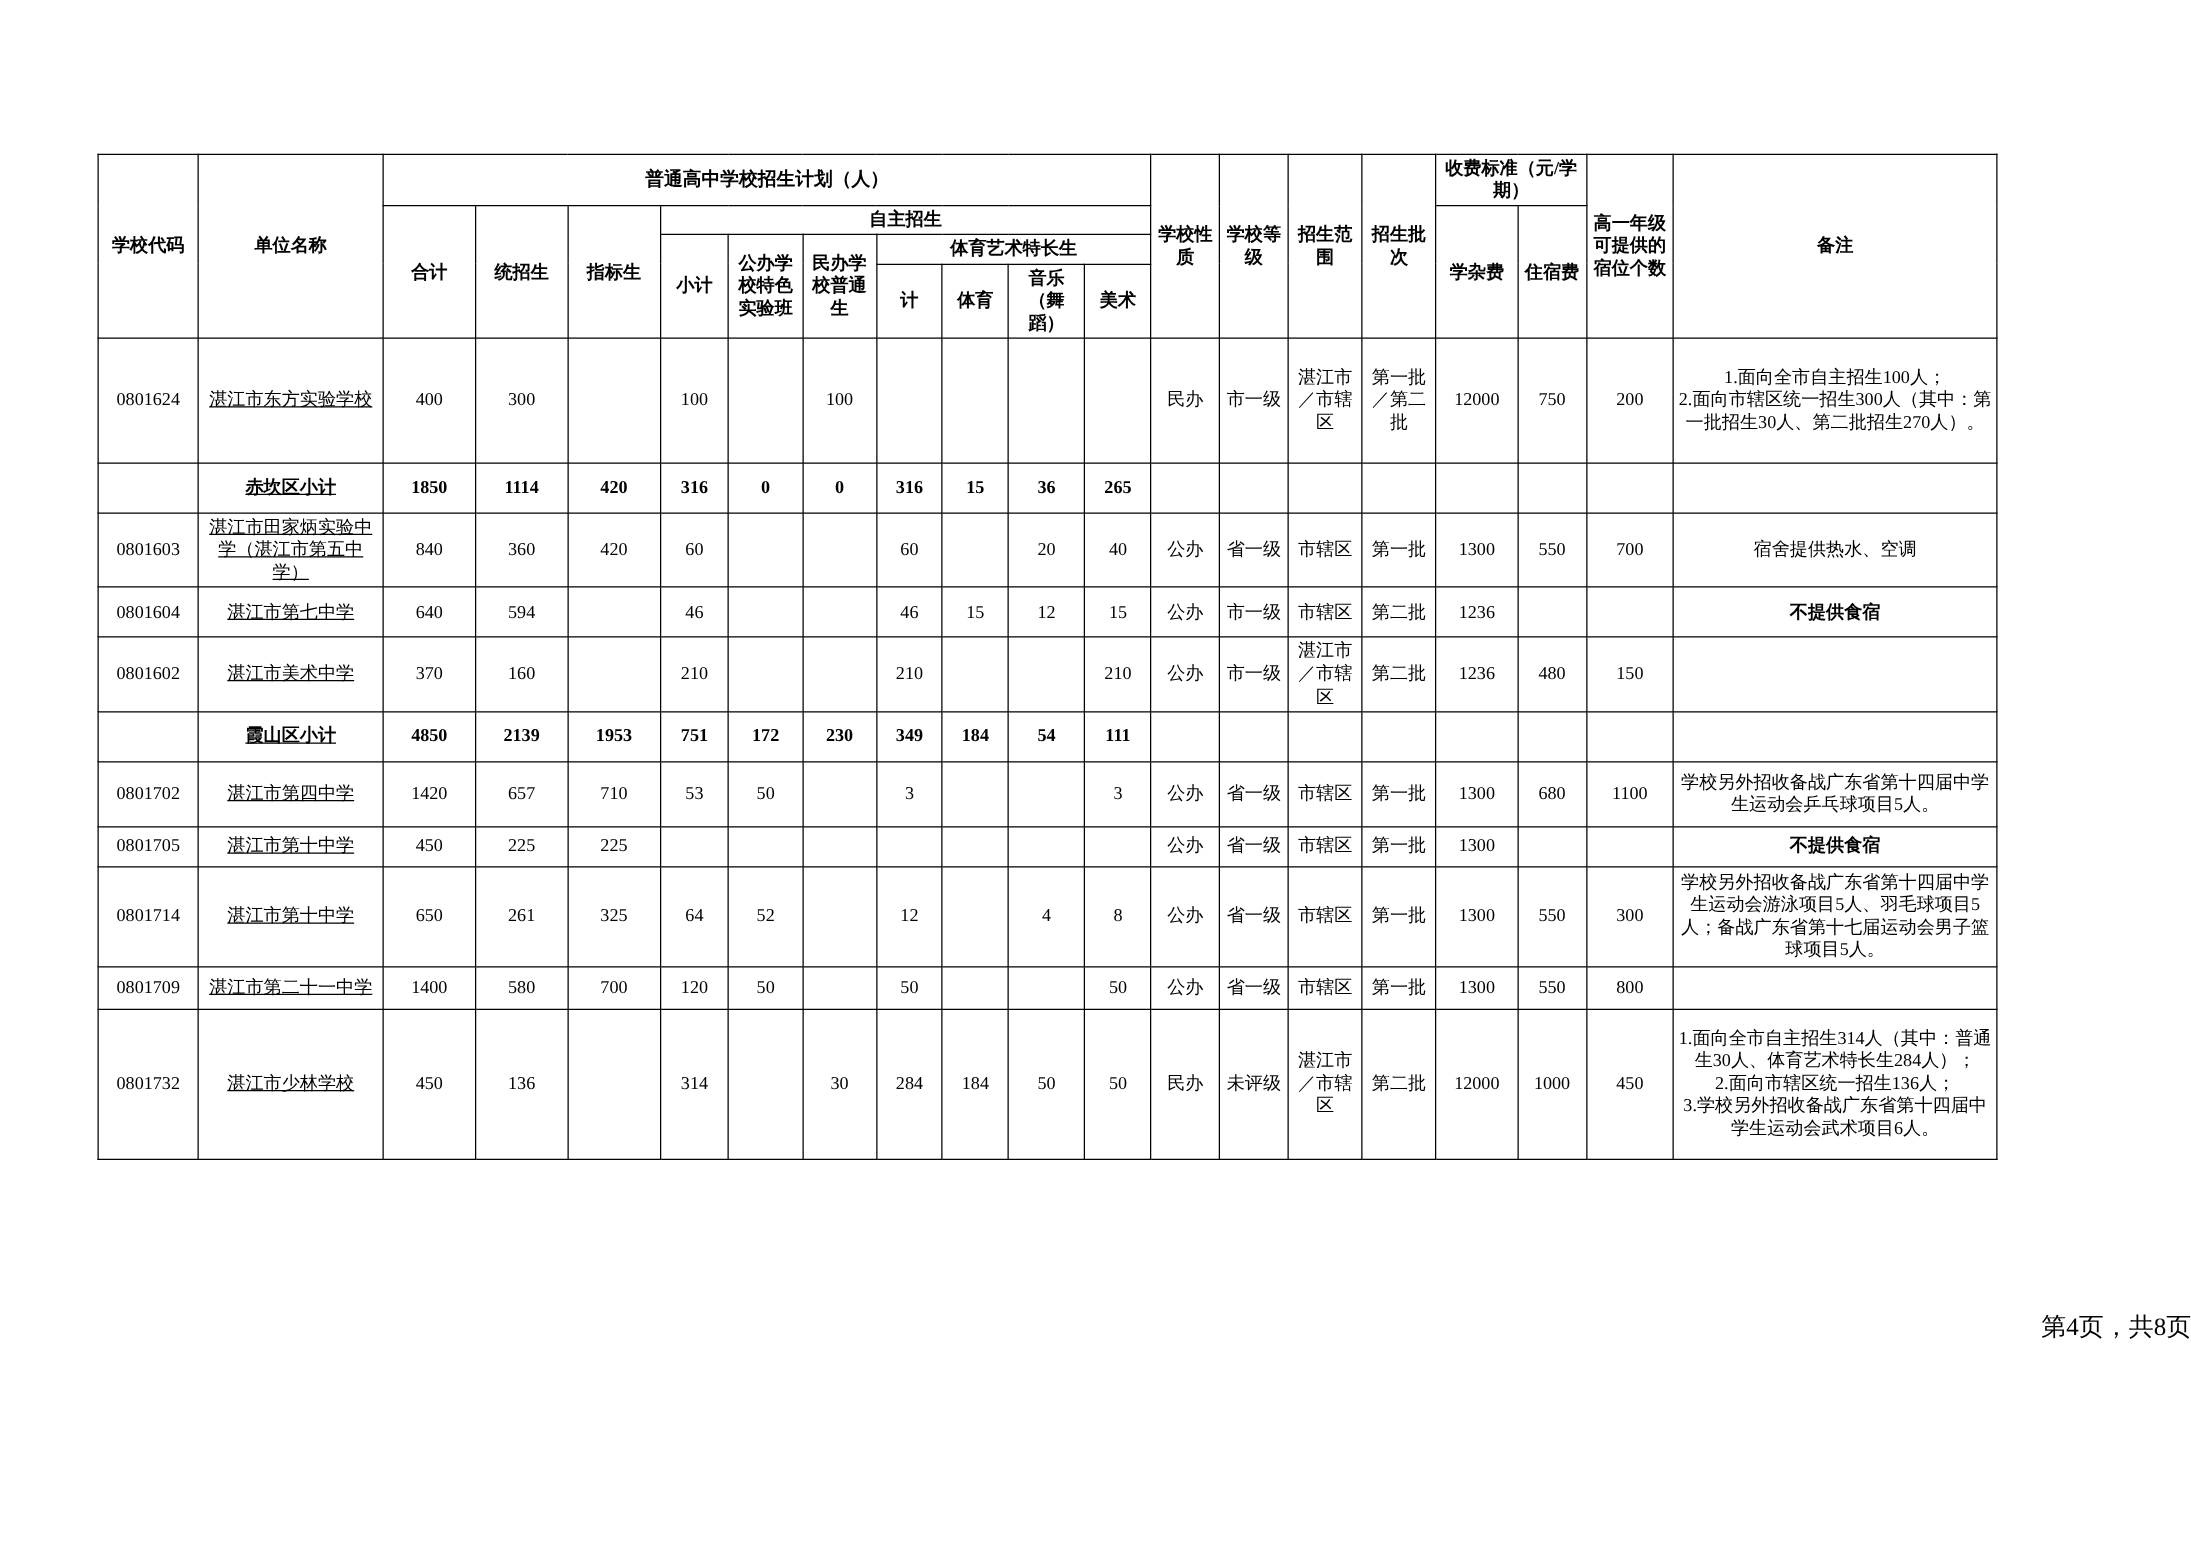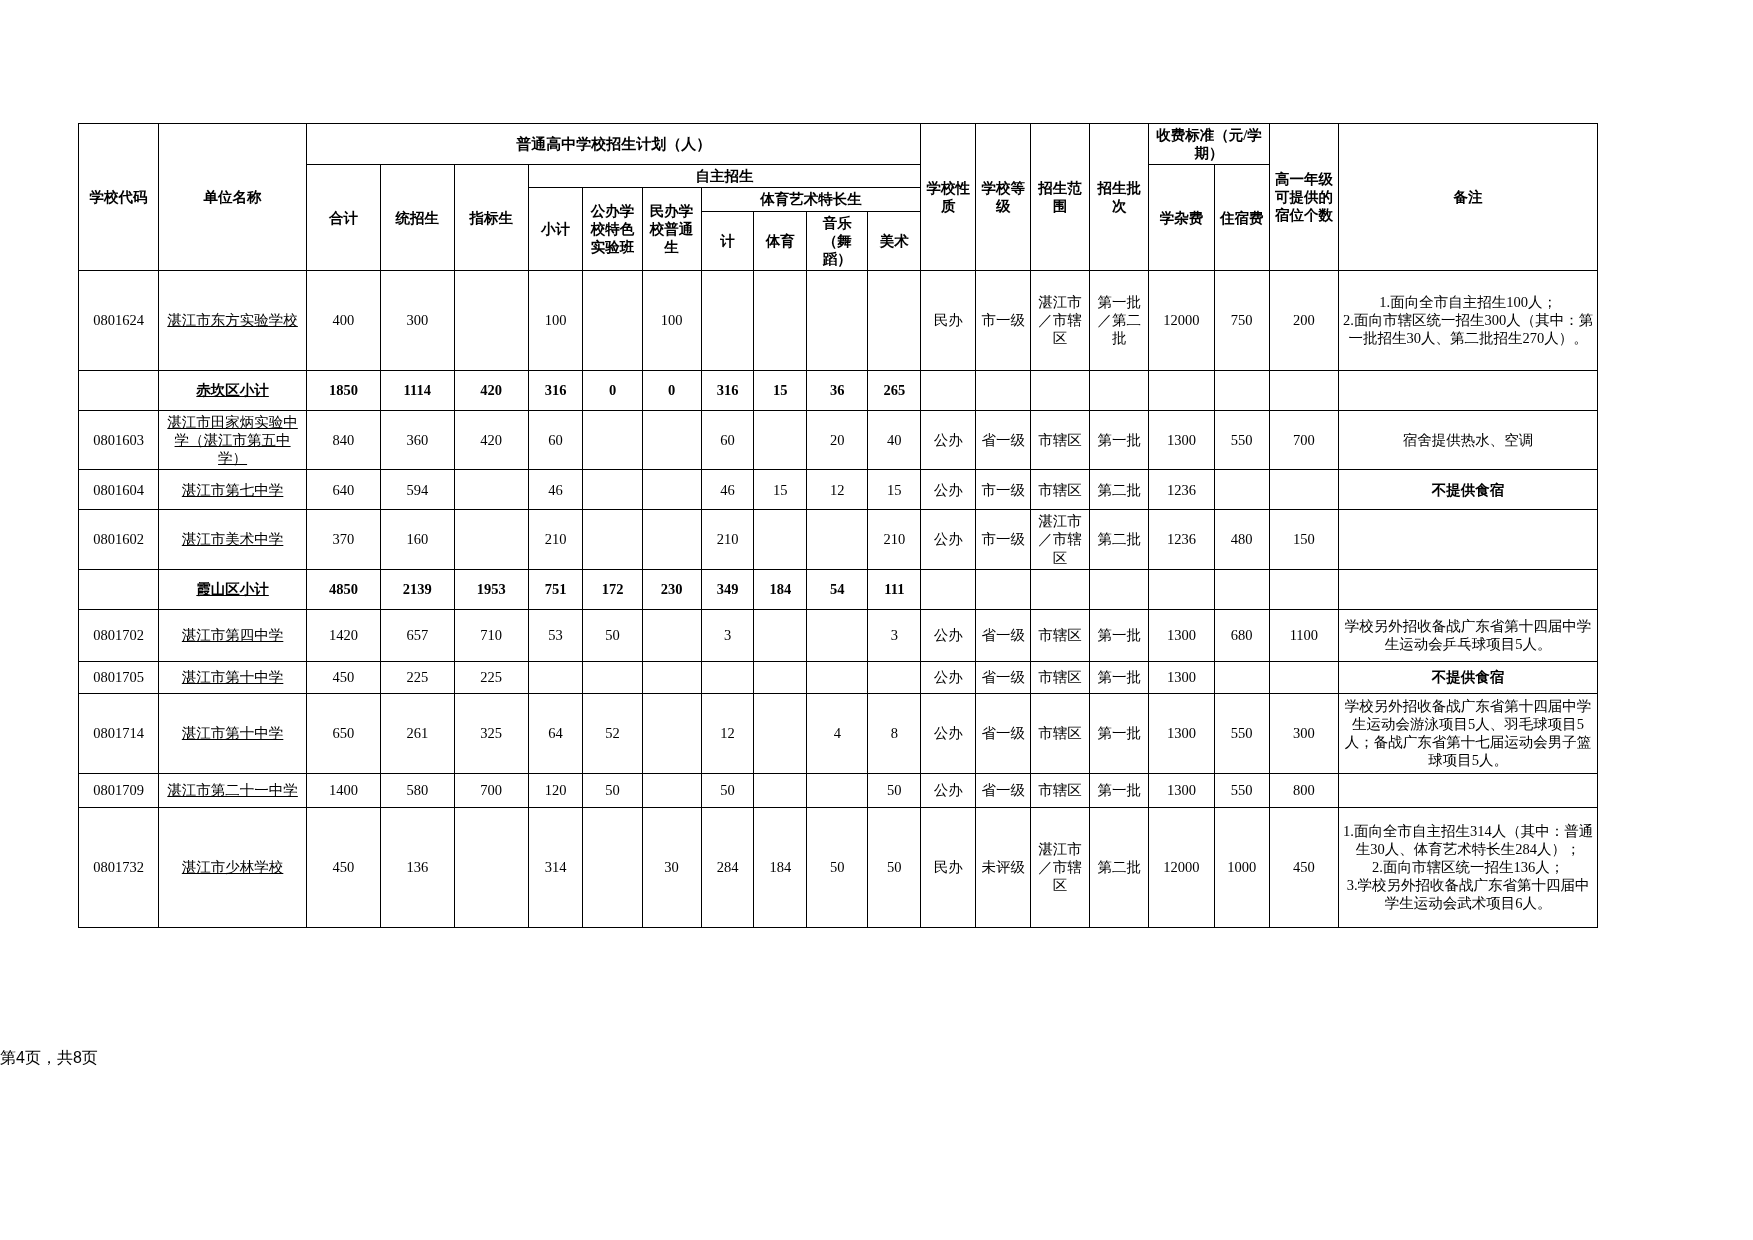--- a/index.html
+++ b/index.html
@@ -53,23 +53,23 @@
     font-weight: bold;
   }
   tr.subtotal td { font-weight: bold; }
   tr.subtotal td.name { font-weight: bold; }
   .tall-hdr { height: 22px; }
   .footer {
     position: absolute;
     left: 0;
     top: 1048px;
     width: 1753px;
-    text-align: left;
-    font-size: 16px;
-    font-family: Liberation Sans, sans-serif;
+    text-align: right;
+    font-size: 20px;
+    font-family: Liberation Serif, serif;
   }
   .stack { display: block; }
 </style>
 </head>
 <body>
 
 <div id="sheet">
   <table class="plan">
     <colgroup>
       <col style="width:76px">

